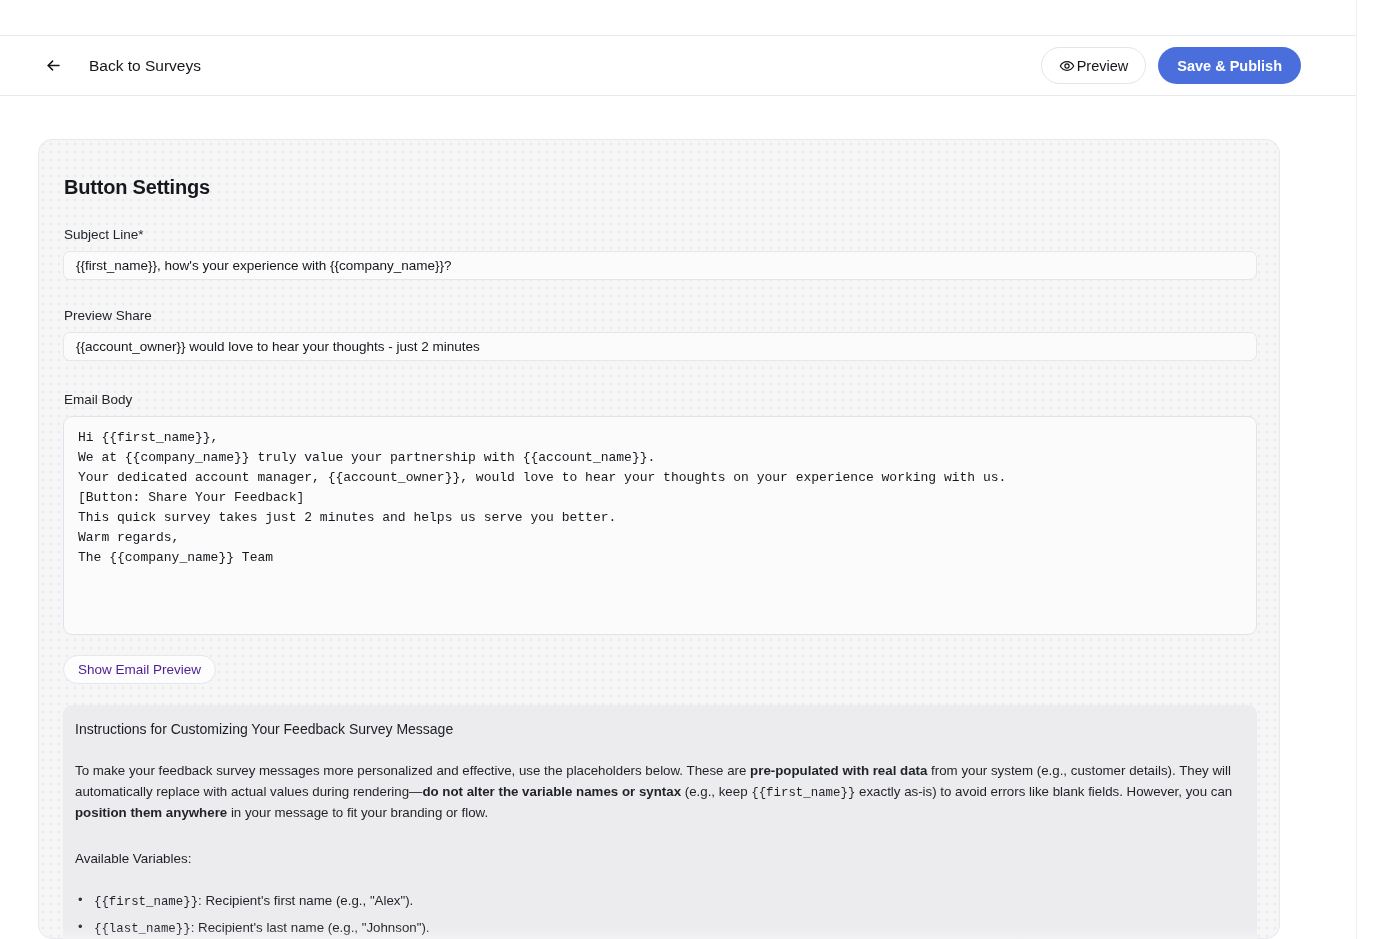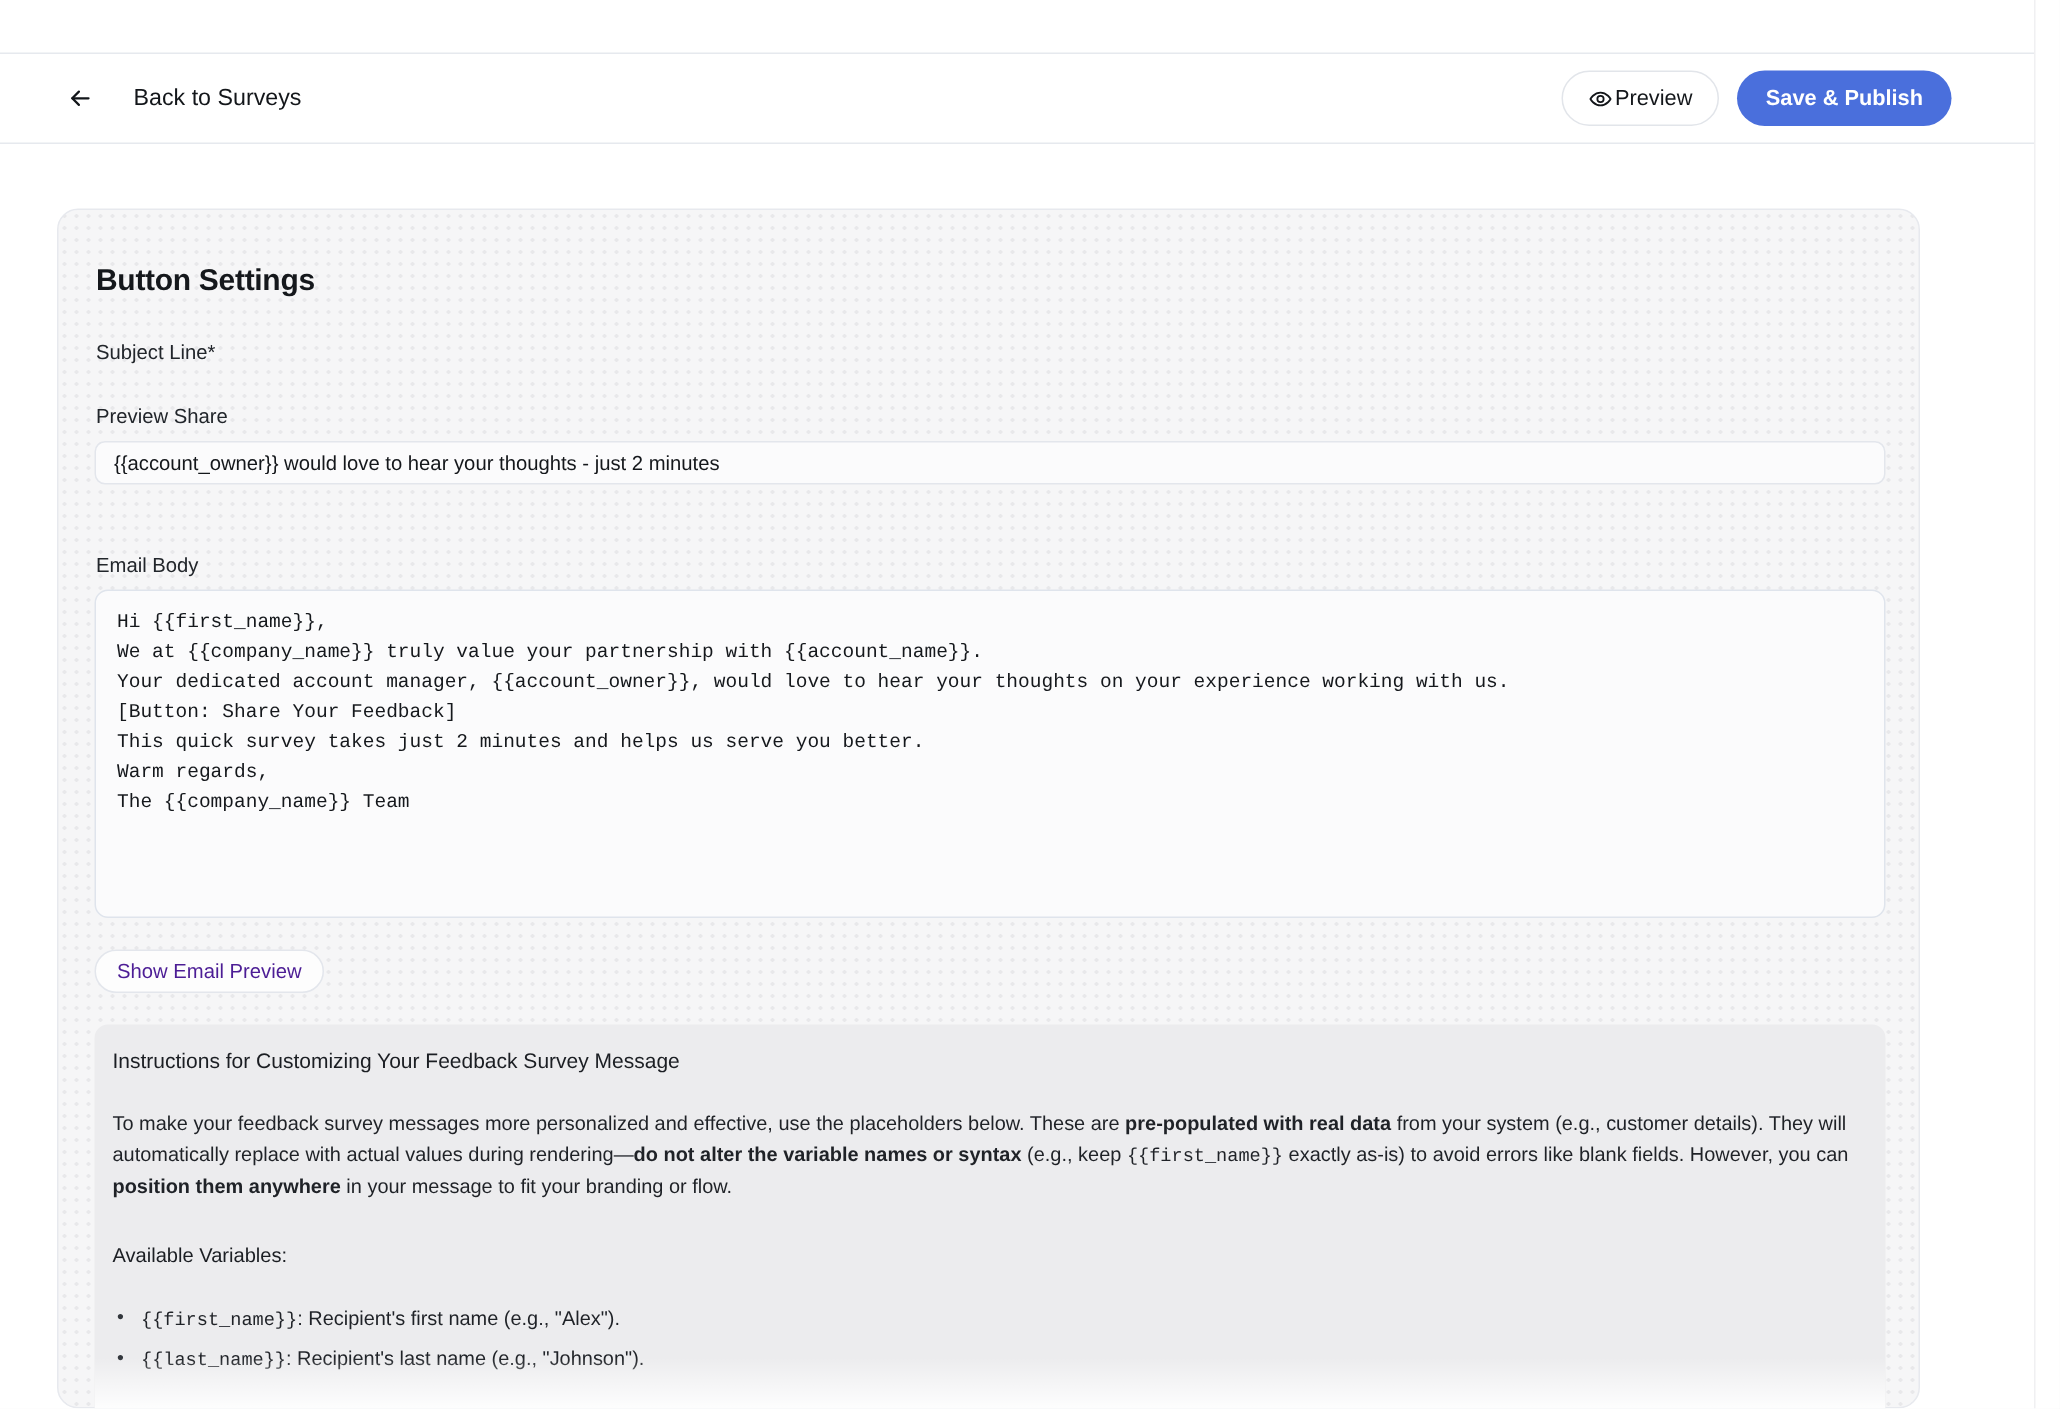--- a/index.html
+++ b/index.html
@@ -67,21 +67,21 @@
 
   .field { margin-top: 28px; }
   .field-label { font-size: 13.5px; font-weight: 500; color: #22262b; margin-left: 1px; }
   .text-input {
     display: block; width: 1194px; height: 29px; margin-top: 9px;
     background: #fbfbfc; border: 1px solid #e3e6ec; border-radius: 7px;
     padding: 0 12px;
     font-family: "Liberation Sans", sans-serif;
     font-size: 13.5px; color: #14171b; outline: none;
   }
-  .body-label { margin-top: 46px; }
+  .body-label { margin-top: 31px; }
   .textarea-box {
     width: 1194px; height: 219px; margin-top: 9px;
     background: #fbfbfc; border: 1px solid #dfe4ec; border-radius: 9px;
     padding: 11px 14px;
     font-family: "Liberation Mono", "DejaVu Sans Mono", monospace;
     font-size: 13px; line-height: 20px; color: #15181c;
     white-space: pre; overflow: hidden; resize: none; outline: none;
   }
 
   .btn-show-preview {
@@ -162,20 +162,21 @@
   </div>
 
   <div class="scroll-area">
 
     <div class="dotcard card-main">
 
       <div class="card-title">Button Settings</div>
 
       <div class="field">
         <div class="field-label">Subject Line*</div>
+        <input class="text-input" type="text" value="{{first_name}}, how's your experience with {{company_name}}?" style="">
       </div>
 
       <div class="field">
         <div class="field-label">Preview Share</div>
         <input class="text-input" type="text" value="{{account_owner}} would love to hear your thoughts - just 2 minutes" style="">
       </div>
 
       <div class="field body-label">
         <div class="field-label">Email Body</div>
         <textarea class="textarea-box" style="">Hi {{first_name}},

